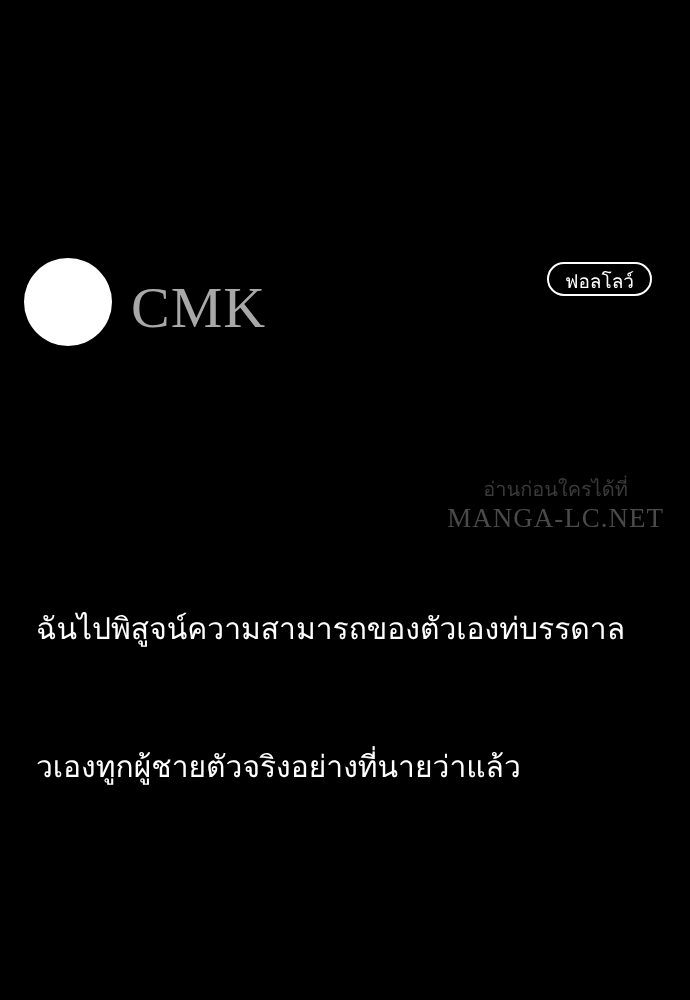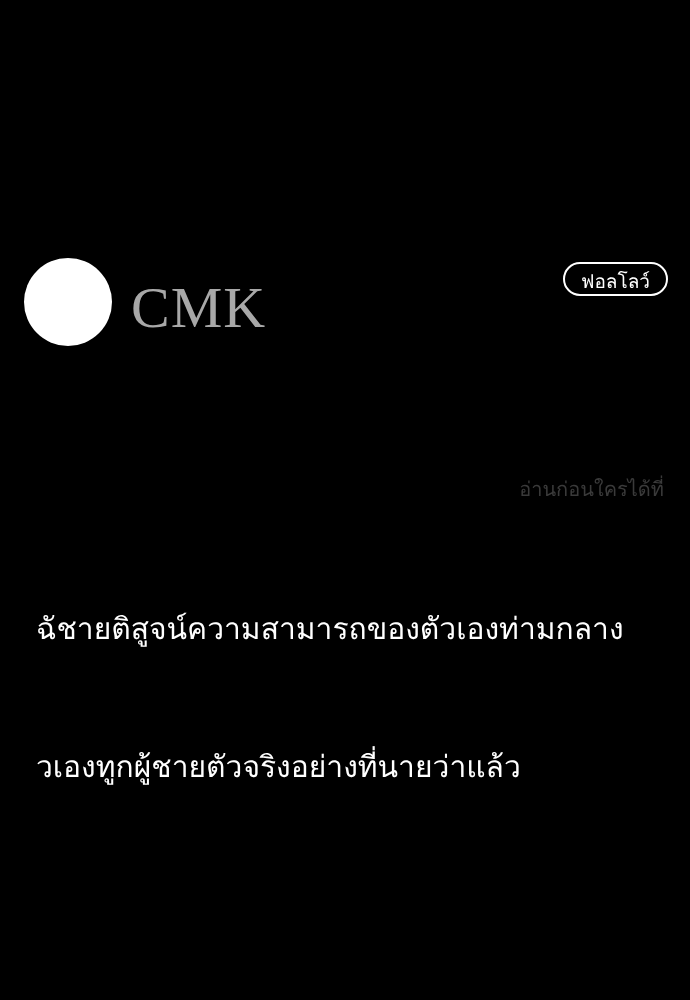--- a/index.html
+++ b/index.html
@@ -60,21 +60,21 @@
     font-size: 58px;
     line-height: 64px;
     color: #a8a8a8;
     letter-spacing: 1px;
     font-family: "Liberation Serif", serif;
     font-weight: 400;
     white-space: nowrap;
   }
   .follow-btn {
     position: absolute;
-    right: 22px;
+    right: 38px;
     top: 26px;
     height: 34px;
     padding: 0 16px;
     border: 2px solid #ffffff;
     border-radius: 18px;
     background: #000000;
     color: #ffffff;
     font-size: 19px;
     line-height: 34px;
     font-family: "DejaVu Sans", sans-serif;
@@ -138,30 +138,31 @@
 
     <div class="header">
       <div class="avatar"></div>
       <div class="username">CMK</div>
       <div class="follow-btn">ฟอลโลว์</div>
     </div>
 
     <div class="body-text">
 
       <div class="para">
-        <span class="line">ฉัชายติสูจน์ความสามารถของตัวเองท่ามกลาง</span>
+        <span class="line">ฉันไปพิสูจน์ความสามารถของตัวเองท่บรรดาล</span>
         <span class="line">วเองทูกผู้ชายตัวจริงอย่างที่นายว่าแล้ว</span>
       </div>
 
       
 
       
 
       
 
     </div>
 
     <div class="watermark">
       <span class="wm-small">อ่านก่อนใครได้ที่</span>
+      <span class="wm-big">MANGA-LC.NET</span>
     </div>
 
   </div>
 </div>
 
 </body></html>

